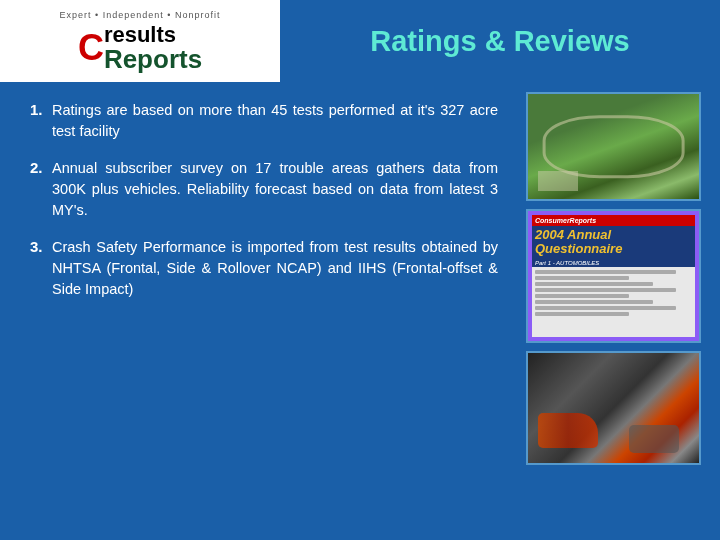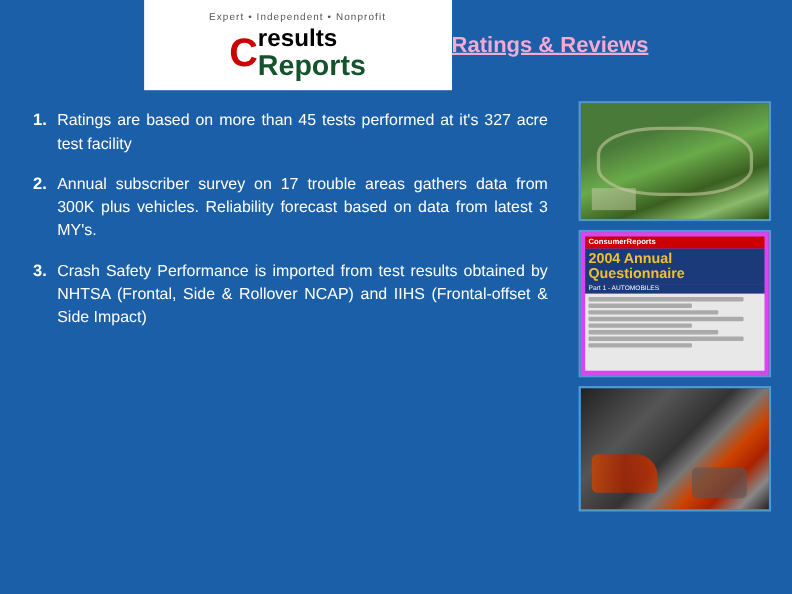--- a/index.html
+++ b/index.html
@@ -11,21 +11,20 @@
       font-family: Arial, sans-serif;
       background: #1a5fa8;
     }
 
     .slide {
       width: 720px;
       height: 416px;
       display: flex;
       flex-direction: column;
       background: #1a5fa8;
-      align-items: center;
     }
 
     
     .header {
       display: flex;
       align-items: stretch;
       height: 110px;
       background: #1a5fa8;
     }
 
@@ -85,25 +84,24 @@
 
     .title-area {
       flex: 1;
       display: flex;
       align-items: center;
       justify-content: center;
       background: #1a5fa8;
     }
 
     .slide-title {
-      color: #f9a8d4;
-      font-size: 20px;
+      color: #5eead4;
+      font-size: 29px;
       font-weight: bold;
       font-family: Arial, sans-serif;
-      text-decoration: underline;
     }
 
     
     .divider-bar {
       height: 6px;
       background: #4a90d9;
       width: 100%;
     }
 
     
@@ -189,25 +187,26 @@
       left: 10px;
       width: 40px;
       height: 20px;
       background: #ccccaa;
       opacity: 0.5;
     }
 
     
     .img-questionnaire {
       height: 130px;
-      background: #d946ef;
+      background: #8b5cf6;
       position: relative;
       display: flex;
       flex-direction: column;
       padding: 4px;
+      font-style: italic;
     }
 
     .q-header {
       background: #cc0000;
       color: white;
       font-size: 7px;
       font-weight: bold;
       padding: 2px 3px;
       text-align: left;
       font-family: Arial, sans-serif;

